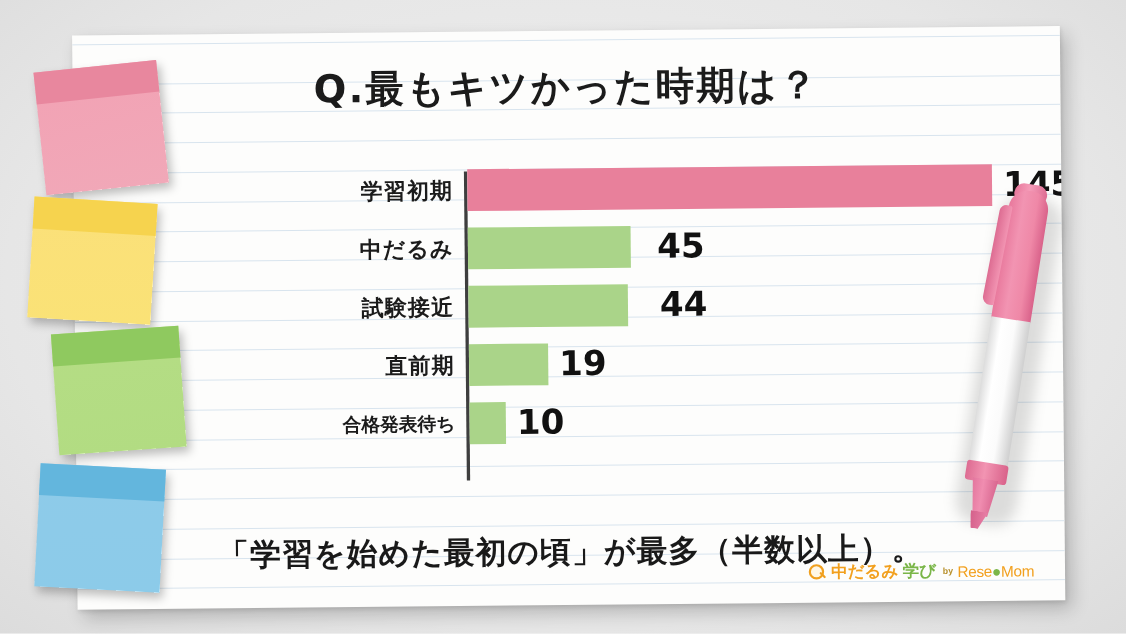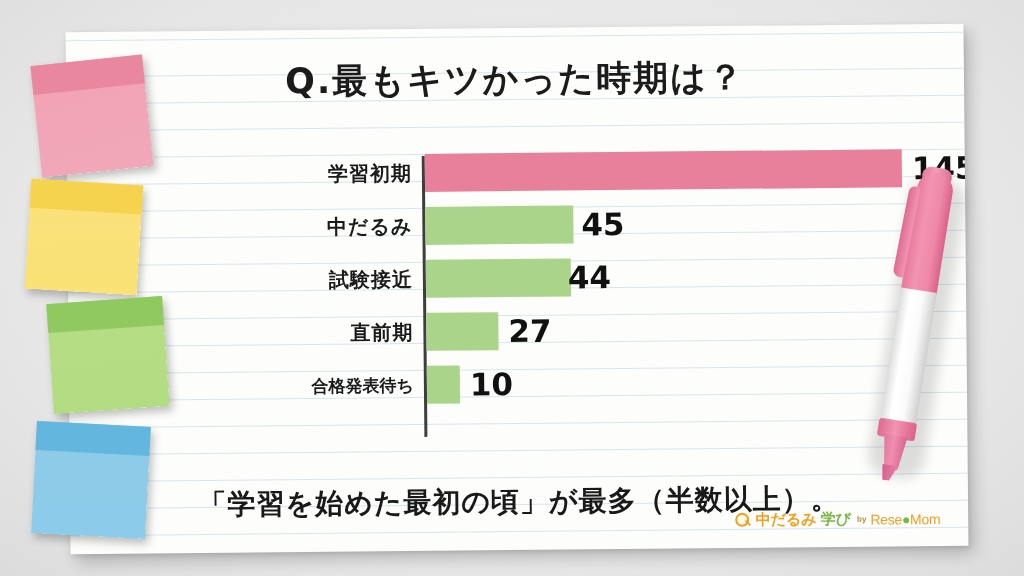--- a/index.html
+++ b/index.html
@@ -232,33 +232,33 @@
 
       <div class="row" style="top:0px;">
         <span class="row-label">学習初期</span>
         <span class="bar" style="width:477px;background:#e8809b;"></span>
         <span class="bar-value" style="left:735px;">145</span>
       </div>
 
       <div class="row" style="top:53px;">
         <span class="row-label">中だるみ</span>
         <span class="bar" style="width:148px;background:#aad489;"></span>
-        <span class="bar-value" style="left:404px;">45</span>
+        <span class="bar-value" style="left:420px;">45</span>
       </div>
 
       <div class="row" style="top:106px;">
         <span class="row-label">試験接近</span>
         <span class="bar" style="width:145px;background:#aad489;"></span>
-        <span class="bar-value" style="left:390px;">44</span>
+        <span class="bar-value" style="left:422px;">44</span>
       </div>
 
       <div class="row" style="top:159px;">
         <span class="row-label">直前期</span>
         <span class="bar" style="width:72px;background:#aad489;"></span>
-        <span class="bar-value" style="left:330px;">27</span>
+        <span class="bar-value" style="left:330px;">19</span>
       </div>
 
       <div class="row" style="top:212px;">
         <span class="row-label small">合格発表待ち</span>
         <span class="bar" style="width:33px;background:#aad489;"></span>
         <span class="bar-value" style="left:291px;">10</span>
       </div>
     </div>
 
     <div id="caption">「学習を始めた最初の頃」が最多（半数以上）。</div>

